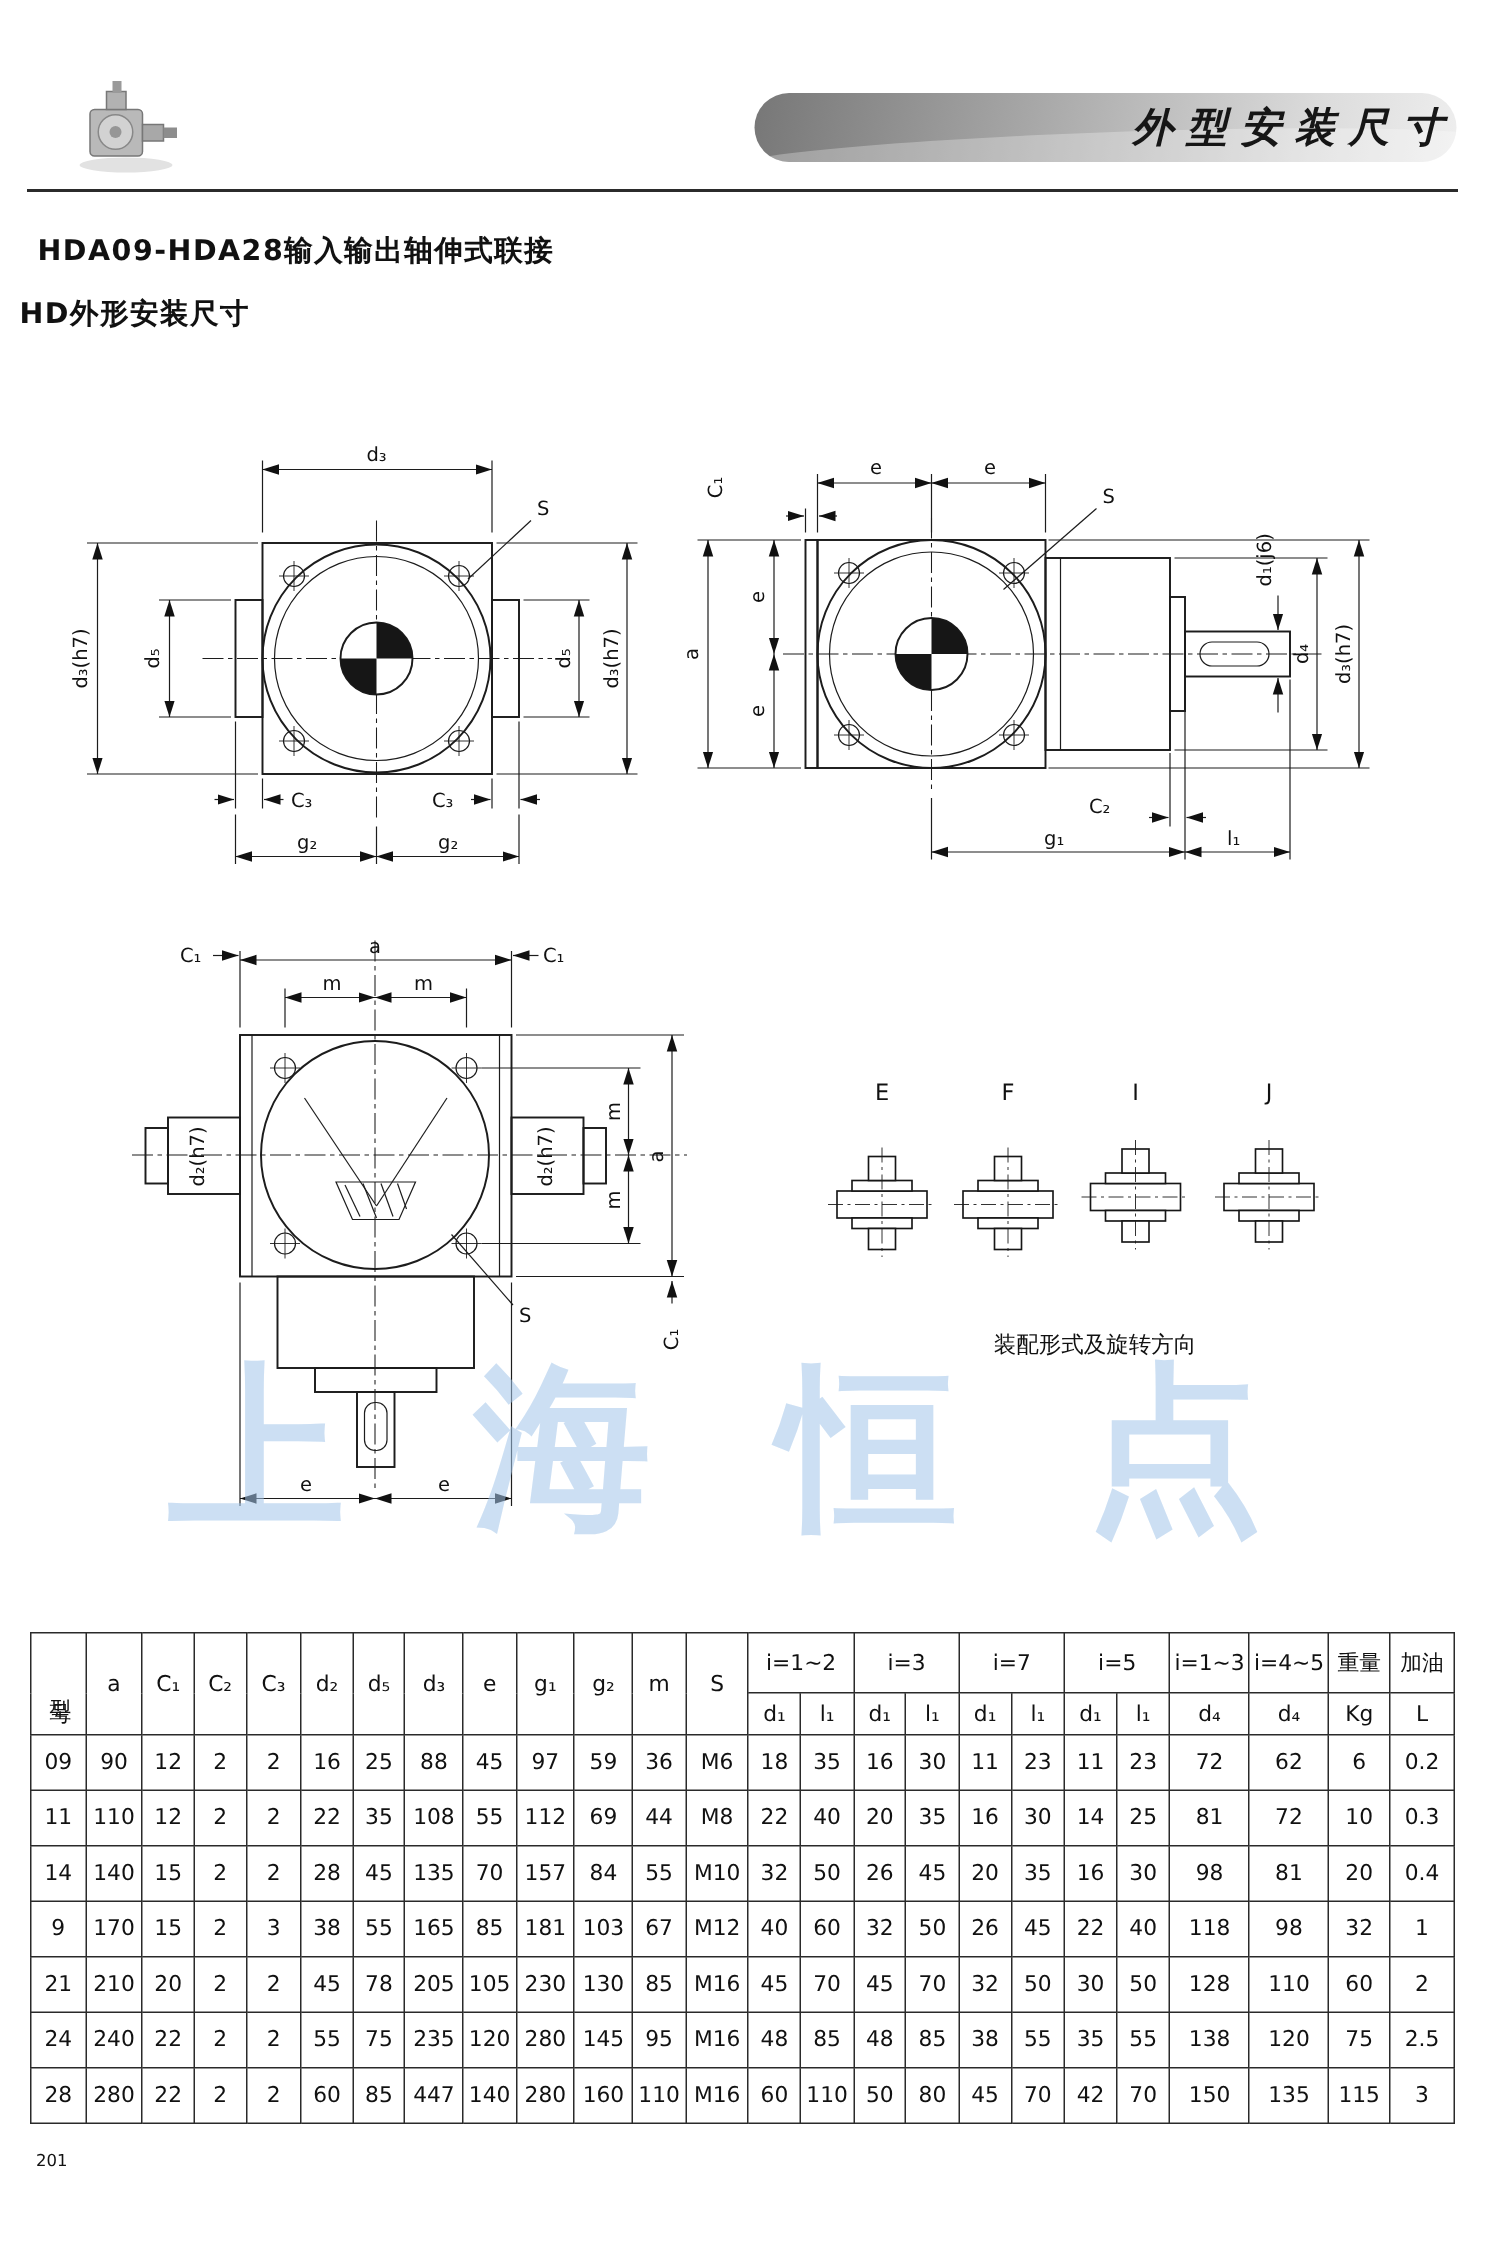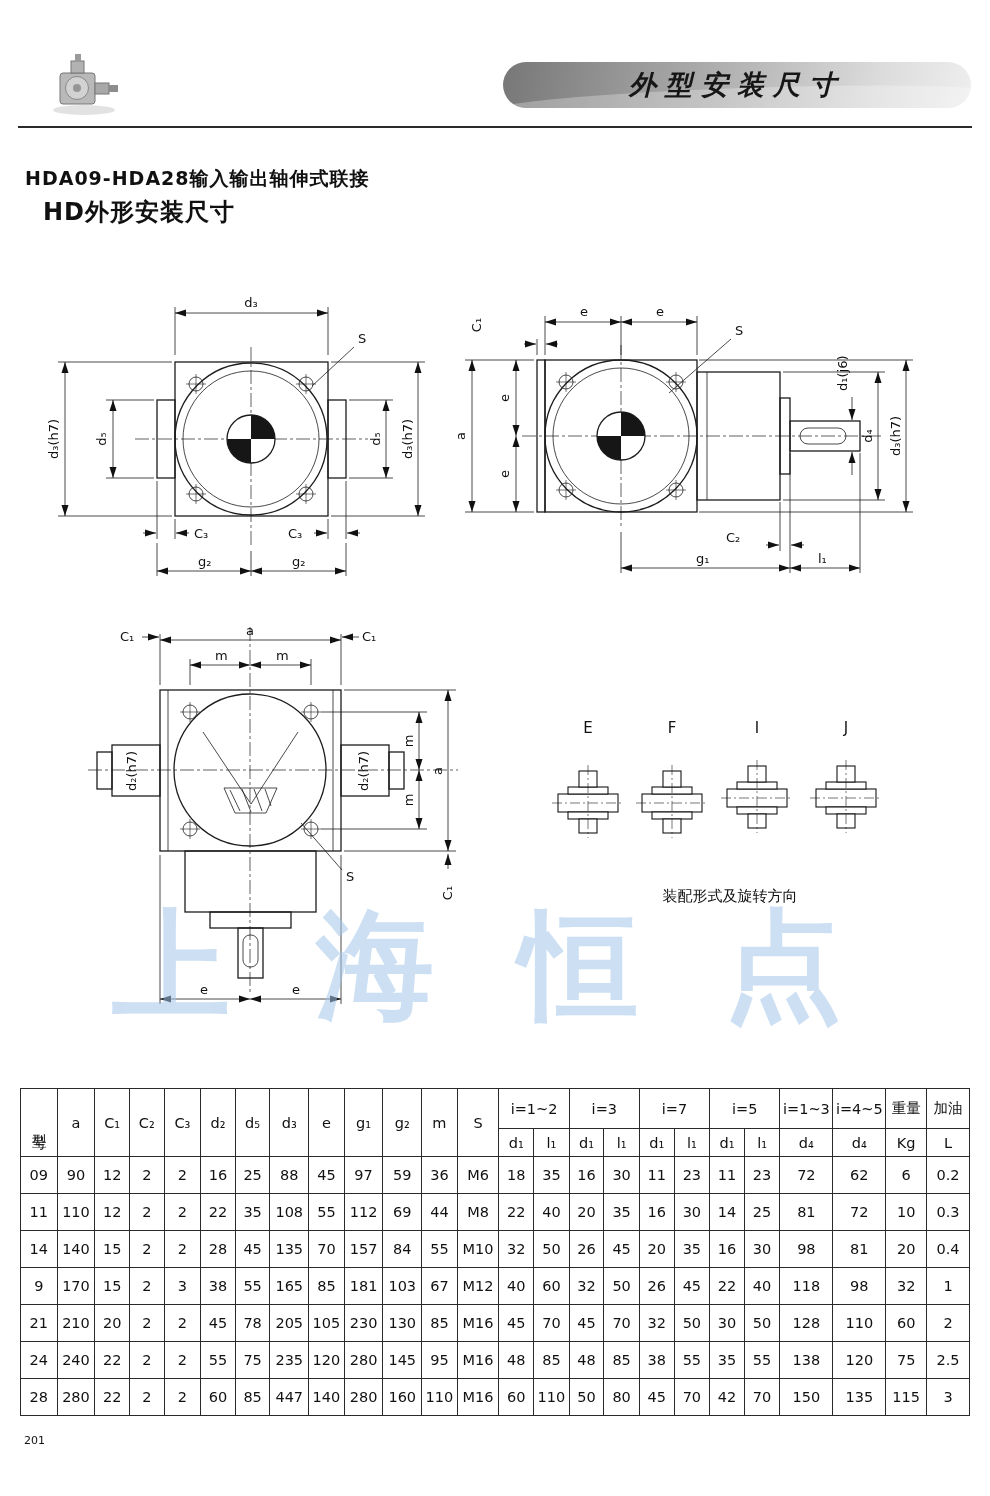--- a/index.html
+++ b/index.html
@@ -6,28 +6,28 @@
   html,body{background:#ffffff}
   body{
     width:990px;height:1496px;position:relative;overflow:hidden;
     font-family:"DejaVu Sans","Liberation Sans",sans-serif;color:#111;
   }
   
   .logo{position:absolute;left:46px;top:50px;width:76px;height:68px}
   .banner{
     position:absolute;left:503px;top:62px;width:468px;height:46px;border-radius:23px;
     background:linear-gradient(100deg,#777 0%,#a8a8a8 40%,#dcdcdc 80%,#eee 100%);
-    display:flex;align-items:center;justify-content:center;overflow:hidden;
+    display:flex;align-items:center;justify-content:flex-end;overflow:hidden;
   }
   .banner:after{content:"";position:absolute;left:-20px;top:26px;width:520px;height:30px;
     background:rgba(255,255,255,.28);border-radius:50% 50% 0 0;transform:rotate(-2deg)}
   .banner span{font-style:italic;font-weight:bold;font-size:27px;letter-spacing:9px;color:#161616;position:relative;z-index:1}
   .rule{position:absolute;left:18px;top:126px;width:954px;border-top:2px solid #2b2b2b}
-  .t1{position:absolute;left:25px;top:166px;font-size:19px;font-weight:bold;letter-spacing:1px}
-  .t2{position:absolute;left:43px;top:196px;font-size:24px;font-weight:bold;letter-spacing:1px}
+  .t1{position:absolute;left:25px;top:154px;font-size:19px;font-weight:bold;letter-spacing:1px}
+  .t2{position:absolute;left:13px;top:196px;font-size:19px;font-weight:bold;letter-spacing:1px}
   
   .drawings{position:absolute;left:0;top:255px;width:990px;height:830px}
   .drawings svg{position:absolute;left:0;top:0}
   svg text{font-size:13px;fill:#111}
   svg .big{font-size:15px}
   .ol{fill:none;stroke:#1c1c1c;stroke-width:1.3}
   .tl{fill:none;stroke:#1c1c1c;stroke-width:.8}
   .dim{fill:none;stroke:#1c1c1c;stroke-width:.8}
   .cl{fill:none;stroke:#1c1c1c;stroke-width:.7;stroke-dasharray:14 3 3 3}
   .watermark{

